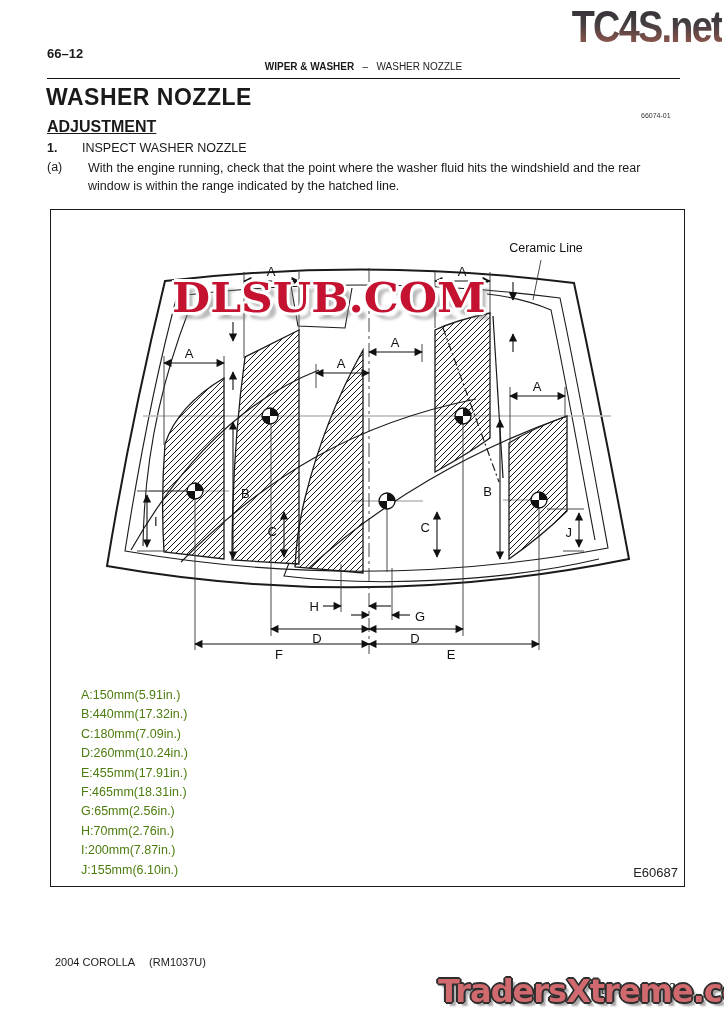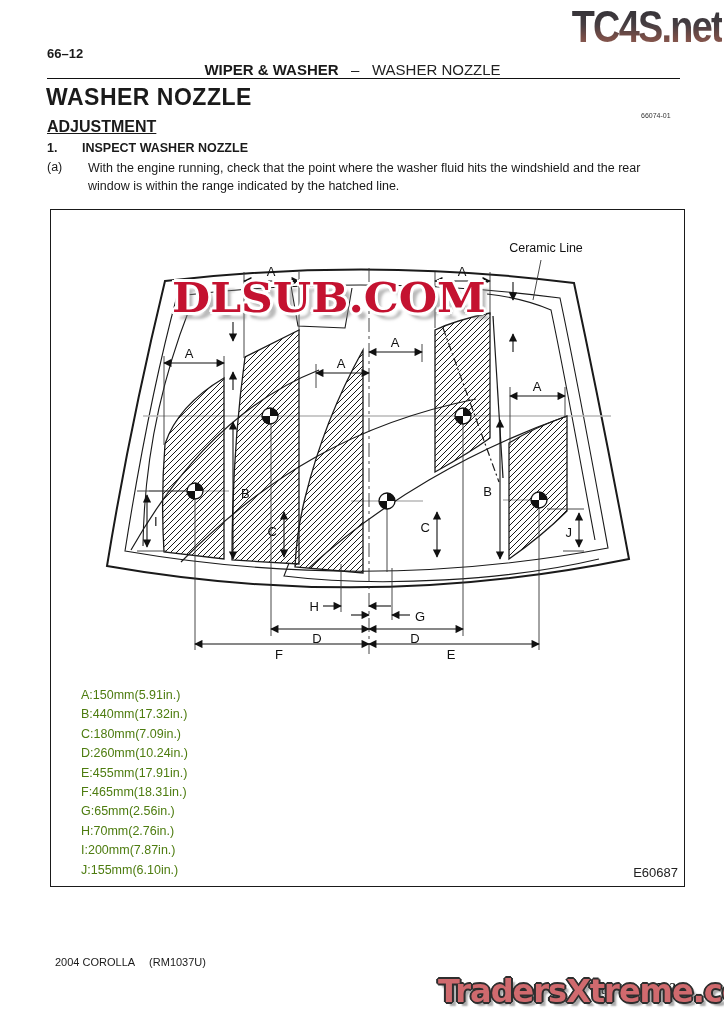--- a/index.html
+++ b/index.html
@@ -20,29 +20,29 @@
       -2px -2px 0 #fff,2px -2px 0 #fff,-2px 2px 0 #fff,2px 2px 0 #fff,
       6px 7px 3px rgba(130,130,130,.55);}
   .wm-traders{left:438px;top:972px;font-family:"DejaVu Sans",sans-serif;font-weight:bold;
     font-size:32px;letter-spacing:-1px;color:#d06a6e;z-index:30;white-space:nowrap;
     text-shadow:-2px 0 0 #2e2e2e,2px 0 0 #2e2e2e,0 -2px 0 #2e2e2e,0 2px 0 #2e2e2e,
       -1px -1px 0 #2e2e2e,1px -1px 0 #2e2e2e,-1px 1px 0 #2e2e2e,1px 1px 0 #2e2e2e,
       4px 4px 2px rgba(110,110,110,.6);}
 
   
   .page-code{left:47px;top:46px;font-size:13px;font-weight:bold;}
-  .running-head{left:36px;top:61px;width:633px;text-align:center;font-size:15px;}
+  .running-head{left:47px;top:61px;width:633px;text-align:center;font-size:10px;}
   .running-head b{font-weight:bold;}
   .running-head .sub{font-weight:normal;color:#222;}
   .head-rule{left:47px;top:78px;width:633px;height:0;border-top:1.6px solid #111;}
   .doc-title{left:46px;top:84px;font-size:23px;font-weight:bold;letter-spacing:.5px;}
   .doc-code{left:641px;top:112px;font-size:7px;color:#333;}
   .doc-subtitle{left:47px;top:118px;font-size:16px;font-weight:bold;text-decoration:underline;}
   .step-num{left:47px;top:141px;font-size:12.5px;font-weight:bold;}
-  .step-head{left:82px;top:141px;font-size:12.5px;font-weight:bold;}
+  .step-head{left:82px;top:141px;font-size:12.5px;font-weight:normal;}
   .sub-label{left:47px;top:160px;font-size:12.5px;}
   .sub-text{left:82px;top:160px;width:597px;font-size:12.5px;line-height:17.5px;margin-left:6px;}
 
   
   .figure{left:50px;top:209px;width:633px;height:676px;border:1.6px solid #1a1a1a;background:#fff;}
   .figure svg{position:absolute;left:0;top:0;}
   .fig-code{position:absolute;right:6px;bottom:6px;font-size:13px;color:#222;margin-left:12px;}
   .dim-list{position:absolute;left:30px;top:476px;font-size:12.5px;line-height:19.4px;color:#4d7c0f;}
 
   

